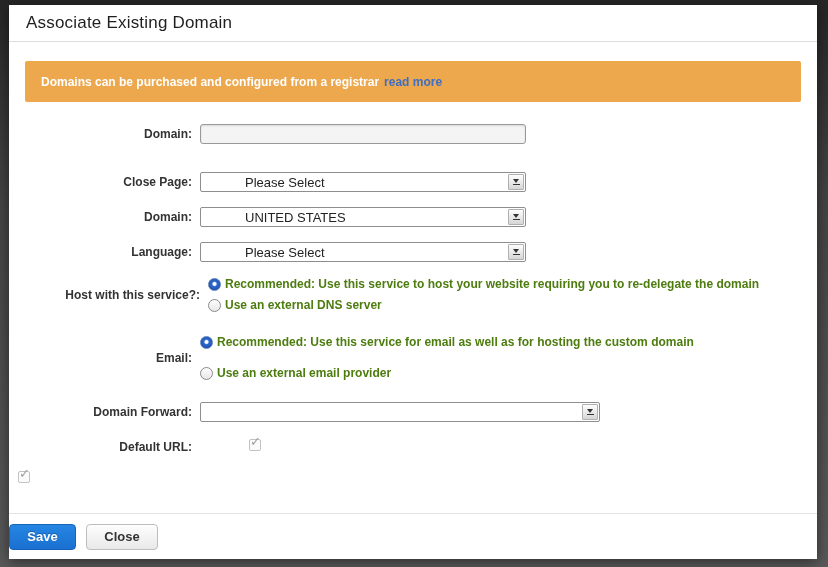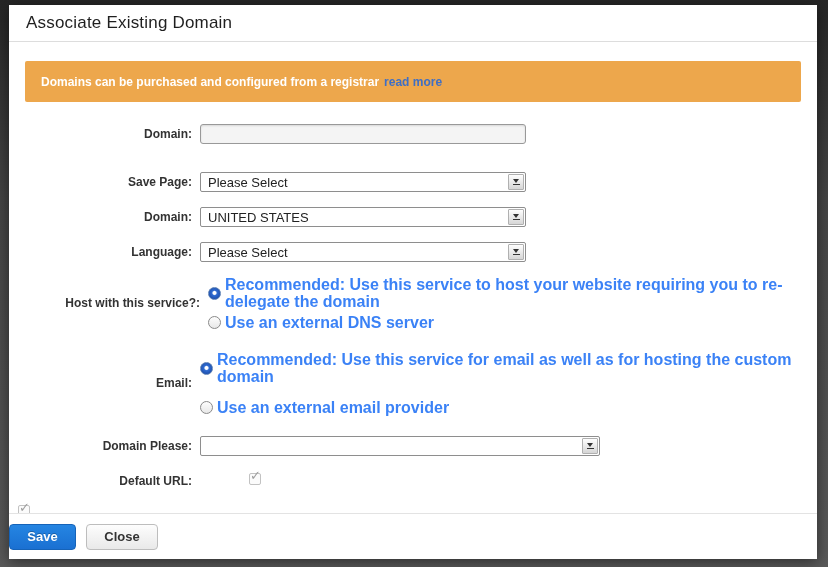--- a/index.html
+++ b/index.html
@@ -37,21 +37,21 @@
   
   .txt {
     width:326px; height:20px; border:1px solid #999999; border-radius:3px;
     background:#f4f4f4; box-shadow:inset 0 1px 2px rgba(0,0,0,.12);
     font-family:inherit; font-size:13px; color:#222; padding:0 6px; outline:none;
   }
   
   .sel {
     position:relative; width:326px; height:20px;
     border:1px solid #8e8e8e; border-radius:2px; background:#ffffff;
-    font-size:13px; color:#222222; cursor:pointer;
+    font-size:13px; color:#222222; cursor:pointer;padding-left:37px;
   }
   .sel .sel-value {
     display:block; padding:2px 24px 0 7px; white-space:nowrap; overflow:hidden;
   }
   .sel .sel-btn {
     position:absolute; right:1px; top:1px; width:16px; height:16px;
     border:1px solid #b0b0b0; border-radius:1px;
     background:linear-gradient(#fefefe,#d6d6d6);
     display:flex; flex-direction:column; align-items:center; justify-content:center;
   }
@@ -65,21 +65,21 @@
   .radio-opt { display:flex; align-items:center; }
   .radio {
     width:13px; height:13px; border-radius:50%; flex:0 0 13px;
     border:1px solid #8a8a8a; background:#ffffff; margin-right:4px;
     background:linear-gradient(#fdfdfd,#e8e8e8);
   }
   .radio.on {
     border:1px solid #5b7fb4;
     background:radial-gradient(circle at 50% 45%, #ffffff 0%, #ffffff 18%, #2f6bd0 32%, #1d4fae 75%, #cfe0f5 80%, #eef4fc 100%);
   }
-  .radio-text { font-size:16px; font-weight:bold; color:#3b82f6; line-height:17px; }
+  .radio-text { font-size:12px; font-weight:bold; color:#4d7c0f; line-height:17px; }
   
   .checkbox {
     width:12px; height:12px; border:1px solid #c2c2c2; border-radius:2px;
     background:#fbfbfb; position:relative; margin-left:9px; margin-top:2px;
   }
   .checkbox .check-glyph {
     position:absolute; left:0px; top:-6px; font-size:13px; font-weight:bold; color:#9e9e9e;
   }
   
   .modal-footer {
@@ -113,21 +113,21 @@
   </div>
 
   <div class="form">
 
     <div class="row" style="margin-bottom:28px;">
       <div class="lbl">Domain:</div>
       <input class="txt" type="text" value="" style="">
     </div>
 
     <div class="row" style="margin-bottom:15px;">
-      <div class="lbl">Save Page:</div>
+      <div class="lbl">Close Page:</div>
       <div class="sel">
         <span class="sel-value">Please Select</span>
         <span class="sel-btn">
             <span class="tri"></span>
             <span class="tri-bar"></span>
           </span>
       </div>
     </div>
 
     <div class="row" style="margin-bottom:15px;">
@@ -174,21 +174,21 @@
           <span class="radio-text">Recommended: Use this service for email as well as for hosting the custom domain</span>
         </div>
         <div class="radio-opt">
           <span class="radio"></span>
           <span class="radio-text">Use an external email provider</span>
         </div>
       </div>
     </div>
 
     <div class="row" style="margin-bottom:15px;">
-      <div class="lbl">Domain Please:</div>
+      <div class="lbl">Domain Forward:</div>
       <div class="sel wide">
         <span class="sel-btn">
             <span class="tri"></span>
             <span class="tri-bar"></span>
           </span>
       </div>
     </div>
 
     <div class="row" style="margin-bottom:15px;gap:40px;">
       <div class="lbl">Default URL:</div>

